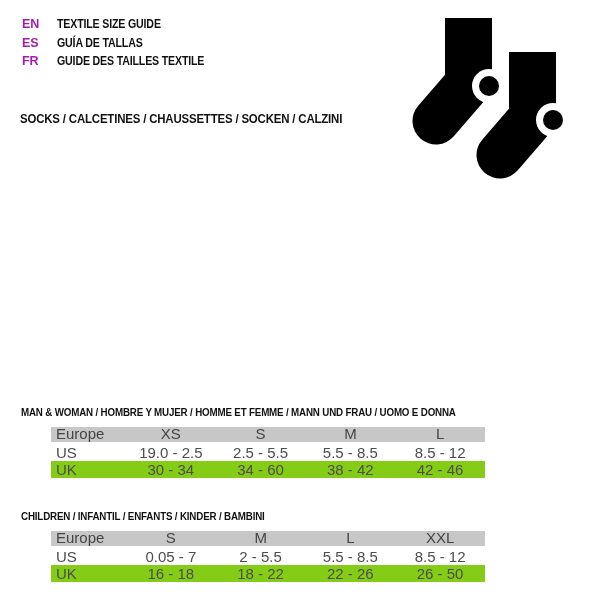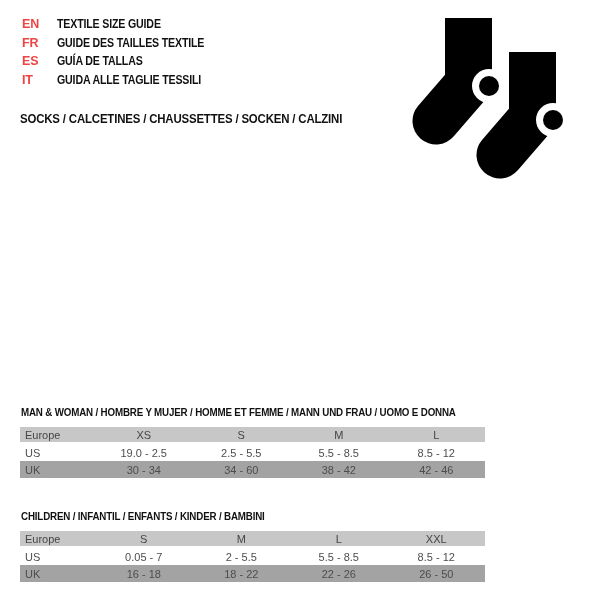--- a/index.html
+++ b/index.html
@@ -7,21 +7,21 @@
     width:600px;height:600px;background:#ffffff;
     font-family:"Liberation Sans","DejaVu Sans",sans-serif;
     -webkit-font-smoothing:antialiased;
   }
   .page{position:relative;width:600px;height:600px;background:#fff;overflow:hidden;}
 
   
   .lang-block{position:absolute;left:22px;top:15px;}
   .lang-row{display:flex;align-items:center;height:18.6px;}
   .lang-code{
-    width:35px;flex:0 0 35px;font-size:12.5px;font-weight:bold;color:#ef4444;
+    width:35px;flex:0 0 35px;font-size:12.5px;font-weight:bold;color:#a21caf;
     letter-spacing:-0.2px;
   }
   .lang-label{
     display:inline-block;font-size:12.5px;font-weight:bold;color:#111;
     letter-spacing:-0.2px;white-space:nowrap;
     transform:scaleX(.85);transform-origin:0 50%;
   }
 
   
   .category{
@@ -39,49 +39,45 @@
     font-size:11.5px;font-weight:bold;color:#111;letter-spacing:-0.2px;
     white-space:nowrap;transform:scaleX(.85);transform-origin:0 50%;
   }
   .tbl-title.t1{top:406px;}
   .tbl-title.t2{top:510px;}
 
   .tbl{position:absolute;left:20px;width:465px;}
   .tbl.t1{top:427px;}
   .tbl.t2{top:531px;}
 
-  .row{display:flex;align-items:center;height:17px;font-size:11px;color:#4d4d4d;}
+  .row{display:flex;align-items:flex-end;height:17px;font-size:15px;color:#4d4d4d;margin-left:31px;}
   .row.head{
     background:#c7c7c7;height:15px;border-bottom:2px solid #ffffff;color:#454545;
   }
-  .row.alt{background:#a3a3a3;}
+  .row.alt{background:#84cc16;}
   .cell{flex:1 1 0;text-align:center;white-space:nowrap;}
   .cell.label{flex:0 0 70px;text-align:left;padding-left:5px;}
 </style>
 </head>
 <body>
 
 <div class="page">
 
   <div class="lang-block">
     <div class="lang-row">
       <span class="lang-code">EN</span>
       <span class="lang-label">TEXTILE SIZE GUIDE</span>
     </div>
     <div class="lang-row">
-      <span class="lang-code">FR</span>
-      <span class="lang-label">GUIDE DES TAILLES TEXTILE</span>
-    </div>
-    <div class="lang-row">
       <span class="lang-code">ES</span>
       <span class="lang-label">GUÍA DE TALLAS</span>
     </div>
     <div class="lang-row">
-      <span class="lang-code">IT</span>
-      <span class="lang-label">GUIDA ALLE TAGLIE TESSILI</span>
+      <span class="lang-code">FR</span>
+      <span class="lang-label">GUIDE DES TAILLES TEXTILE</span>
     </div>
   </div>
 
   <div class="category">SOCKS / CALCETINES / CHAUSSETTES / SOCKEN / CALZINI</div>
 
   <svg class="socks-icon" width="165" height="180" viewBox="0 0 165 180" aria-hidden="true">
 
     <g>
       <rect x="40" y="10" width="47" height="74" fill="#000"></rect>
       <line x1="63" y1="76" x2="31" y2="113" stroke="#000" stroke-width="47" stroke-linecap="round"></line>

